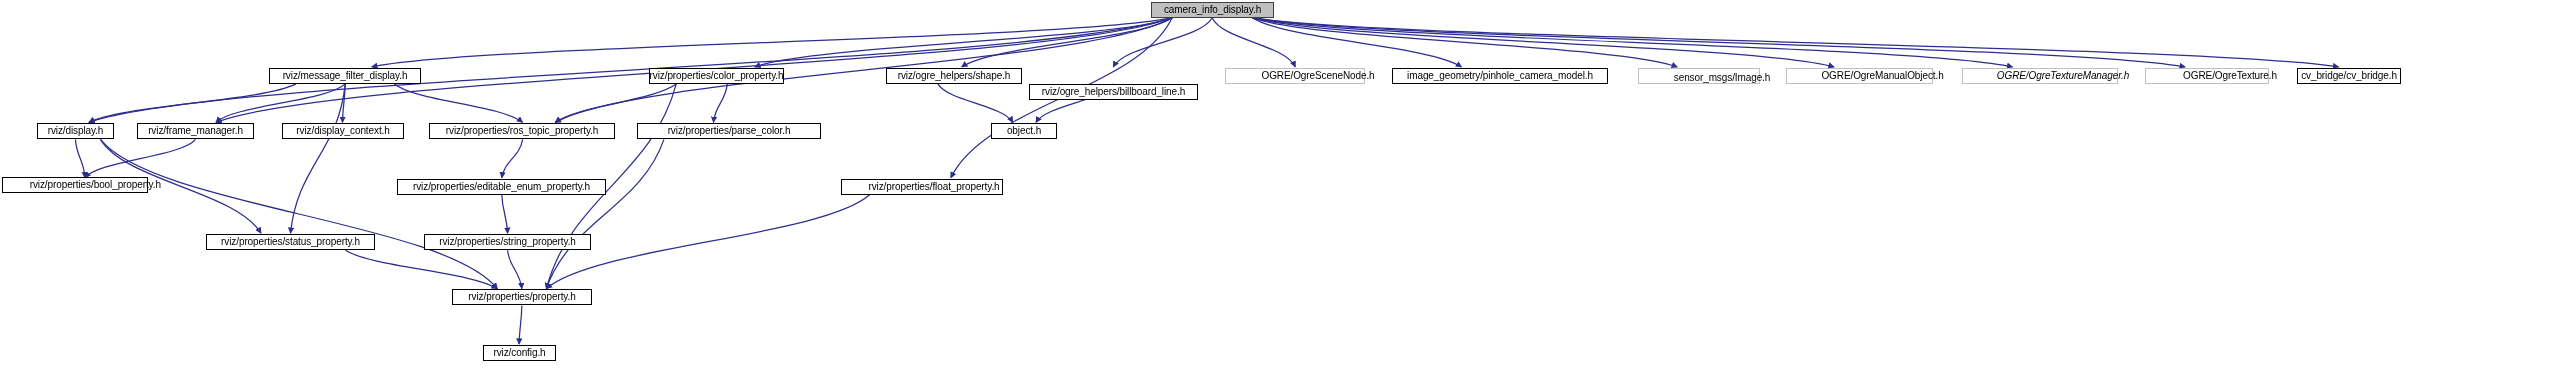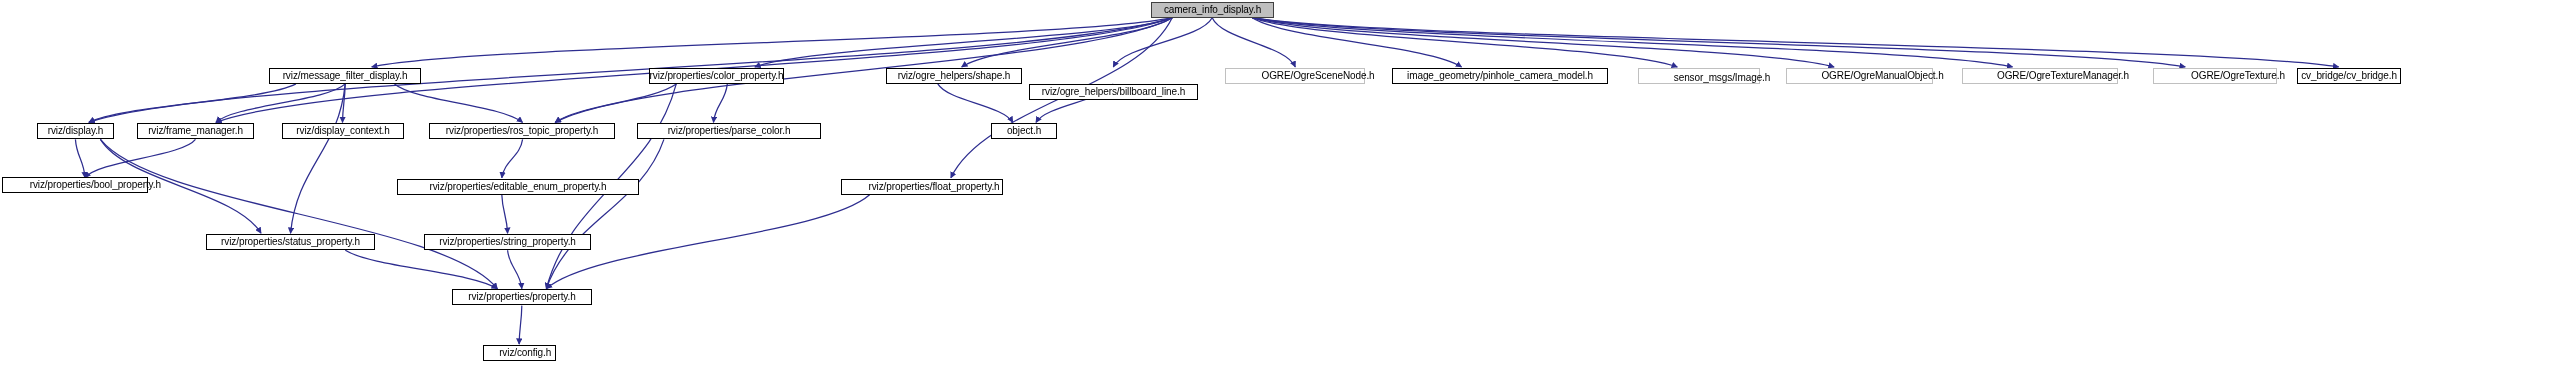--- a/index.html
+++ b/index.html
@@ -123,24 +123,24 @@
       </div>
       <div class="node" style="left: 1392px; top: 68px; width: 216px;">
         <span class="node-label">image_geometry/pinhole_camera_model.h</span>
       </div>
       <div class="node external" style="left: 1638px; top: 68px; width: 122px; align-items: flex-end;">
         <span class="node-label">sensor_msgs/Image.h</span>
       </div>
       <div class="node external" style="left: 1786px; top: 68px; width: 147px;">
         <span class="node-label">OGRE/OgreManualObject.h</span>
       </div>
-      <div class="node external" style="left: 1962px; top: 68px; width: 156px;">
+      <div class="node external" style="left: 1962px; top: 68px; width: 156px; font-style: italic;">
         <span class="node-label">OGRE/OgreTextureManager.h</span>
       </div>
-      <div class="node external" style="left: 2145px; top: 68px; width: 124px; margin-left: 8px;">
+      <div class="node external" style="left: 2145px; top: 68px; width: 124px;">
         <span class="node-label">OGRE/OgreTexture.h</span>
       </div>
       <div class="node" style="left: 2297px; top: 68px; width: 104px;">
         <span class="node-label">cv_bridge/cv_bridge.h</span>
       </div>
       <div class="node" style="left: 37px; top: 123px; width: 77px;">
         <span class="node-label">rviz/display.h</span>
       </div>
       <div class="node" style="left: 137px; top: 123px; width: 117px;">
         <span class="node-label">rviz/frame_manager.h</span>
@@ -153,33 +153,33 @@
       </div>
       <div class="node" style="left: 637px; top: 123px; width: 184px;">
         <span class="node-label">rviz/properties/parse_color.h</span>
       </div>
       <div class="node" style="left: 991px; top: 123px; width: 66px;">
         <span class="node-label">object.h</span>
       </div>
       <div class="node" style="left: 2.3px; top: 177px; width: 146px; padding-left: 40px;">
         <span class="node-label">rviz/properties/bool_property.h</span>
       </div>
-      <div class="node" style="left: 397px; top: 179px; width: 242px;">
+      <div class="node" style="left: 397px; top: 179px; width: 209px;">
         <span class="node-label">rviz/properties/editable_enum_property.h</span>
       </div>
       <div class="node" style="left: 841px; top: 179px; width: 162px; padding-left: 24px;">
         <span class="node-label">rviz/properties/float_property.h</span>
       </div>
       <div class="node" style="left: 206px; top: 234px; width: 169px;">
         <span class="node-label">rviz/properties/status_property.h</span>
       </div>
       <div class="node" style="left: 424px; top: 234px; width: 167px;">
         <span class="node-label">rviz/properties/string_property.h</span>
       </div>
       <div class="node" style="left: 452px; top: 289px; width: 140px;">
         <span class="node-label">rviz/properties/property.h</span>
       </div>
-      <div class="node" style="left: 483px; top: 345px; width: 73px; justify-content: flex-end;">
+      <div class="node" style="left: 483px; top: 345px; width: 73px;">
         <span class="node-label">rviz/config.h</span>
       </div>
     </div>
 </div>
 
 
 </body></html>

